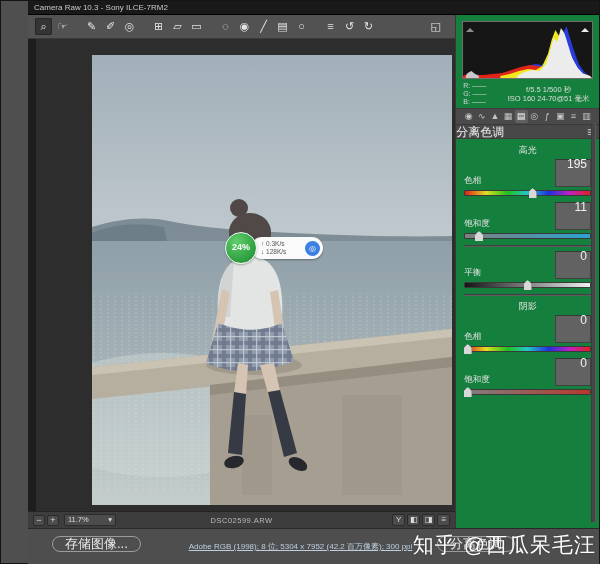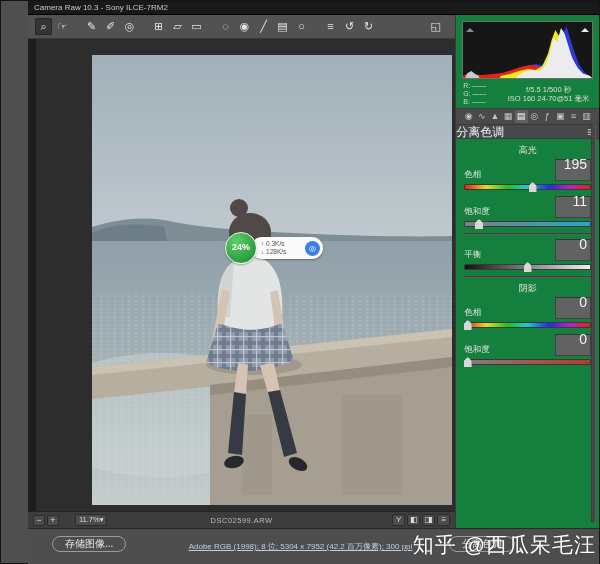--- a/index.html
+++ b/index.html
@@ -46,23 +46,23 @@
   .net-circle { position:absolute; left:0; top:1px; width:32px; height:32px; border-radius:50%;
     background:radial-gradient(circle at 35% 28%, #5ecf6c, #2e9d3e 70%, #268534);
     border:1.5px solid #eef7ef; color:#fff; font-size:9px; font-weight:bold;
     text-align:center; line-height:29px; box-shadow:0 1px 2px rgba(0,0,0,.3); }
 
   
   .statusbar { height:17px; background:#3d3d3d; border-top:1px solid #242424;
     display:flex; align-items:center; padding:0 5px; position:relative; }
   .zbtn { width:12px; height:11px; background:#4c4c4c; border:1px solid #2b2b2b; border-radius:2px;
     color:#ddd; font-size:9px; line-height:9px; text-align:center; margin-right:2px; }
-  .zoomsel { width:32px; height:12px; background:#4c4c4c; border:1px solid #2b2b2b; border-radius:2px;
+  .zoomsel { width:52px; height:12px; background:#4c4c4c; border:1px solid #2b2b2b; border-radius:2px;
     color:#ddd; font-size:7.5px; line-height:10px; padding:0 3px; display:flex;
-    justify-content:space-between; margin-left:14px; }
+    justify-content:space-between; margin-left:3px; }
   .filename { position:absolute; left:0; right:0; text-align:center; color:#b9b9b9;
     font-size:7.5px; letter-spacing:.5px; pointer-events:none; }
   .pv-toggles { margin-left:auto; display:flex; gap:2px; z-index:2; }
   .pvbtn { min-width:13px; height:12px; background:#4c4c4c; border:1px solid #2b2b2b; border-radius:2px;
     color:#ddd; font-size:8px; line-height:10px; text-align:center; padding:0 1px; }
 
   
   .right-panel { width:151px; background:#15803d; border-left:1px solid #383838; position:relative; }
   .hist { margin:6px 6px 2px; height:58px; background:#161616; border:1px solid #6f6f6f; position:relative; }
   .hist svg { display:block; width:100%; height:100%; }
@@ -80,38 +80,38 @@
   .ptab.active { color:#fff; background:#616161; border-radius:2px; }
 
   .ptitle { position:relative; text-align:left; font-size:12px; color:#ececec; height:14px;
     line-height:14px; background:#484848; border-bottom:1px solid #3d3d3d; }
   .pmenu { position:absolute; right:5px; top:0; color:#cccccc; }
 
   .pbody { padding:2px 8px 0; position:relative; z-index:1; }
   .sechead { text-align:center; font-size:9px; color:#e3e3e3; margin:3px 0 1px; }
   .srow { display:flex; justify-content:space-between; align-items:flex-end; margin-top:2px; }
   .slabel { font-size:8.5px; color:#e0e0e0; }
-  .sval { width:36px; height:22px; background:#626262; border:1px solid #414141; border-top-color:#373737;
-    font-size:14px; color:#f2f2f2; text-align:right; padding:0 3px; line-height:9px; }
+  .sval { width:36px; height:28px; background:#626262; border:1px solid #414141; border-top-color:#373737;
+    font-size:12px; color:#f2f2f2; text-align:right; padding:0 3px; line-height:9px; }
   .track { position:relative; height:6px; margin:3px 0 6px; border:1px solid #393939; border-radius:1px; }
   .thumb { position:absolute; top:-3px; width:8px; height:10px; transform:translateX(-50%);
     background:#d8d8d8; clip-path:polygon(50% 0,100% 38%,100% 100%,0 100%,0 38%);
     box-shadow:0 0 1px #000; }
   .t-hue { background:linear-gradient(90deg,#e02020,#e0e020 17%,#20c020 34%,#20c9c9 50%,#2030e0 67%,#c020c0 84%,#e02020); }
   .t-sat-hl { background:linear-gradient(90deg,#7f7f7f,#2aa3cf); }
   .t-bal { background:linear-gradient(90deg,#131313,#f0f0f0); }
   .t-sat-sh { background:linear-gradient(90deg,#7f7f7f,#b8392b); }
   .divider { height:2px; border-top:1px solid #404040; border-bottom:1px solid #5d5d5d; margin:4px 0; }
   .panel-scroll { position:absolute; right:3px; top:108px; bottom:6px; width:5px;
     background:#464646; border-left:1px solid #3c3c3c; border-right:1px solid #5a5a5a; }
 
   
   .bottombar { position:relative; height:36px; background:#4e4e4e; border-top:1px solid #292929; }
   .acr-btn { position:absolute; top:7px; padding:2px 12px; border:1px solid #9b9b9b; border-radius:9px;
-    color:#e8e8e8; font-size:10px; background:transparent; line-height:10px; }
+    color:#e8e8e8; font-size:13px; background:transparent; line-height:10px; }
   .savebtn { left:24px; }
   .openbtn { right:84px; }
   .worklink { position:absolute; left:140px; right:166px; top:12px; text-align:center; font-size:8px;
     color:#bdcfdf; text-decoration:underline; white-space:nowrap; }
   .watermark { position:absolute; right:3px; top:2px; z-index:10; font-size:21px; font-weight:normal;
     color:#fff; letter-spacing:1px; white-space:nowrap; text-shadow:0 0 2px rgba(0,0,0,.25); }
 </style>
 </head>
 <body>
 

